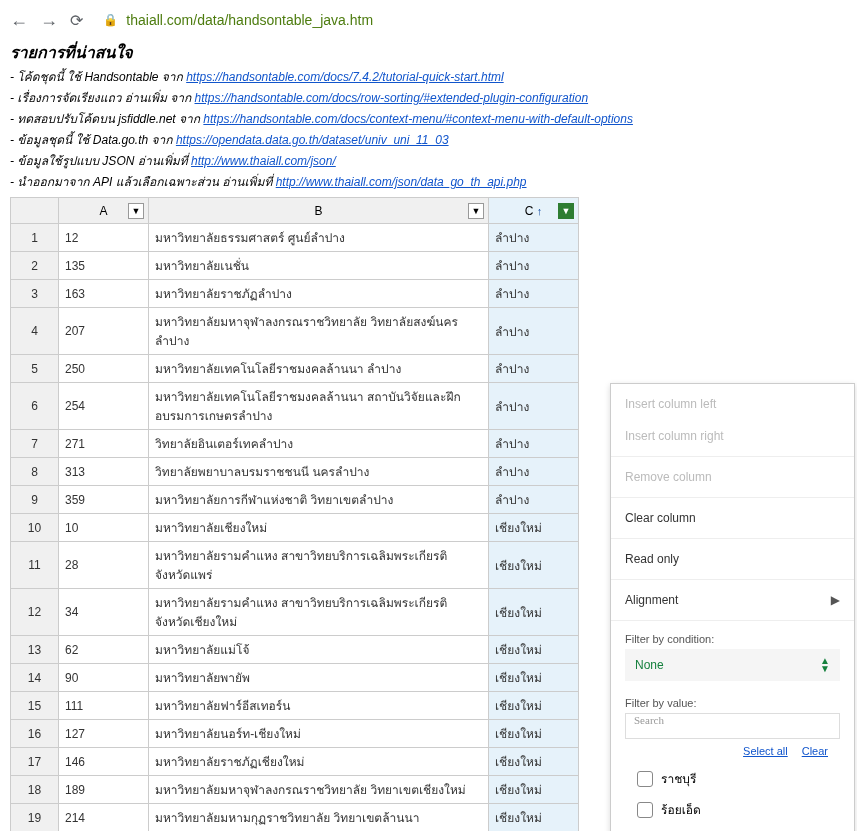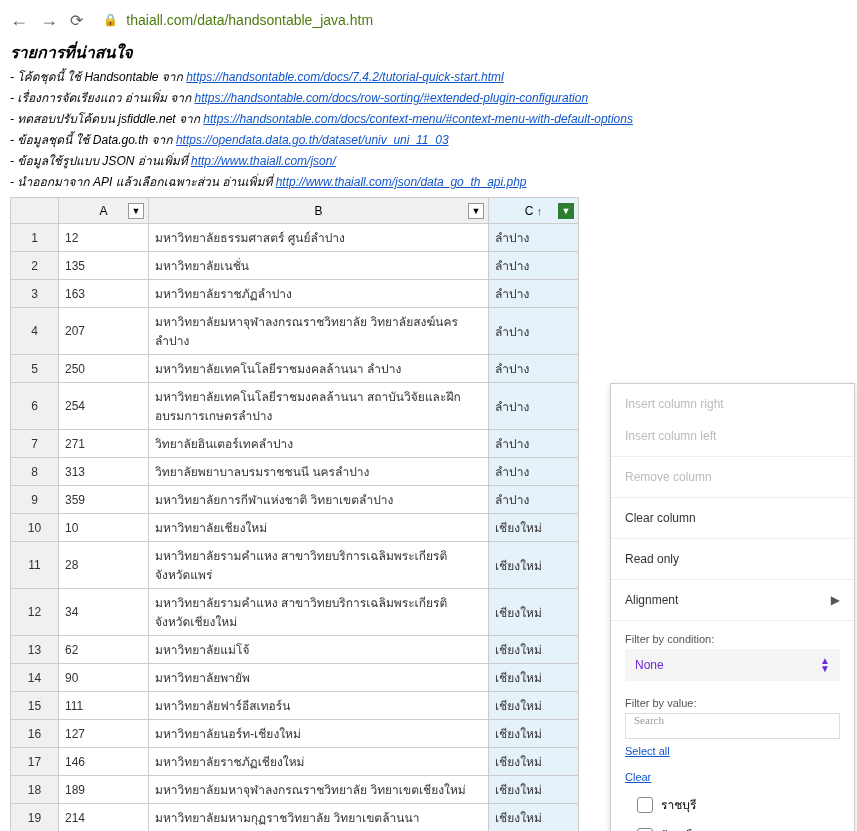--- a/index.html
+++ b/index.html
@@ -28,24 +28,24 @@
 .colB { width: 340px; }
 .colC { width: 90px; }
 .hl-row { background: #e6f2fa !important; }
 .menu { position: absolute; left: 600px; top: 186px; width: 245px; background: #fff; border: 1px solid #ccc; box-shadow: 0 2px 6px rgba(0,0,0,0.15); padding: 4px 0; font-size: 12px; }
 .menu-item { padding: 9px 14px; color: #333; cursor: pointer; }
 .menu-item.disabled { color: #bbb; cursor: default; }
 .menu-item.sub { display:flex; justify-content:space-between; align-items:center; }
 .arrow { color:#555; }
 .menu-sep { height:1px; background:#eee; margin:4px 0; }
 .filter-sec { padding: 8px 14px 4px; font-size:11px; color:#555; }
-.select-box { margin: 0 14px 8px; background:#f5f5f5; border:none; height:32px; display:flex; align-items:center; justify-content:space-between; padding:0 10px; font-size:12px; color:#6d28d9; cursor:pointer; }
+.select-box { margin: 0 14px 8px; background:#f5f5f5; border:none; height:32px; display:flex; align-items:center; justify-content:space-between; padding:0 10px; font-size:12px; color:#15803d; cursor:pointer; }
 .updown { font-size:10px; line-height:8px; }
 .search-box { margin: 0 14px 6px; border:1px solid #ddd; height:26px; padding:0 8px; font-size:11px; color:#999;font-family:Liberation Serif, serif; }
-.link-row { display:flex; justify-content:flex-end; gap:14px; padding:0 14px 6px; font-size:11px;flex-direction:column; }
+.link-row { display:flex; justify-content:flex-end; gap:14px; padding:0 26px 6px; font-size:11px; }
 .link-sm { color:#1155cc; text-decoration:underline; cursor:pointer; }
 .check-list { margin:0 6px 0 14px; max-height:130px; overflow-y:scroll; }
 .check-item { display:flex; align-items:center; gap:8px; padding:6px 0; font-size:12px;margin-left:12px; }
 .chk { width:16px; height:16px; border:1.5px solid #888; border-radius:3px; display:flex; align-items:center; justify-content:center; cursor:pointer; flex-shrink:0; }
 .chk.on { background:#1976d2; border-color:#1976d2; color:#fff; font-size:11px; }
 .ht td { color:#333; }
 </style>
 </head>
 <body>
 
@@ -208,22 +208,22 @@
           <tr>
             <th class="rowhead">20</th>
             <td class="colA">247</td>
             <td class="colB">มหาวิทยาลัยเทคโนโลยีราชมงคลล้านนา</td>
             <td class="colC hl-row">เชียงใหม่</td>
           </tr>
         </tbody>
     </table>
 
     <div class="menu">
+      <div class="menu-item disabled">Insert column left</div>
       <div class="menu-item disabled">Insert column right</div>
-      <div class="menu-item disabled">Insert column left</div>
       <div class="menu-sep"></div>
       <div class="menu-item disabled">Remove column</div>
       <div class="menu-sep"></div>
       <div class="menu-item">Clear column</div>
       <div class="menu-sep"></div>
       <div class="menu-item">Read only</div>
       <div class="menu-sep"></div>
       <div class="menu-item sub">
         <span>Alignment</span>
         <span class="arrow">▶</span>

